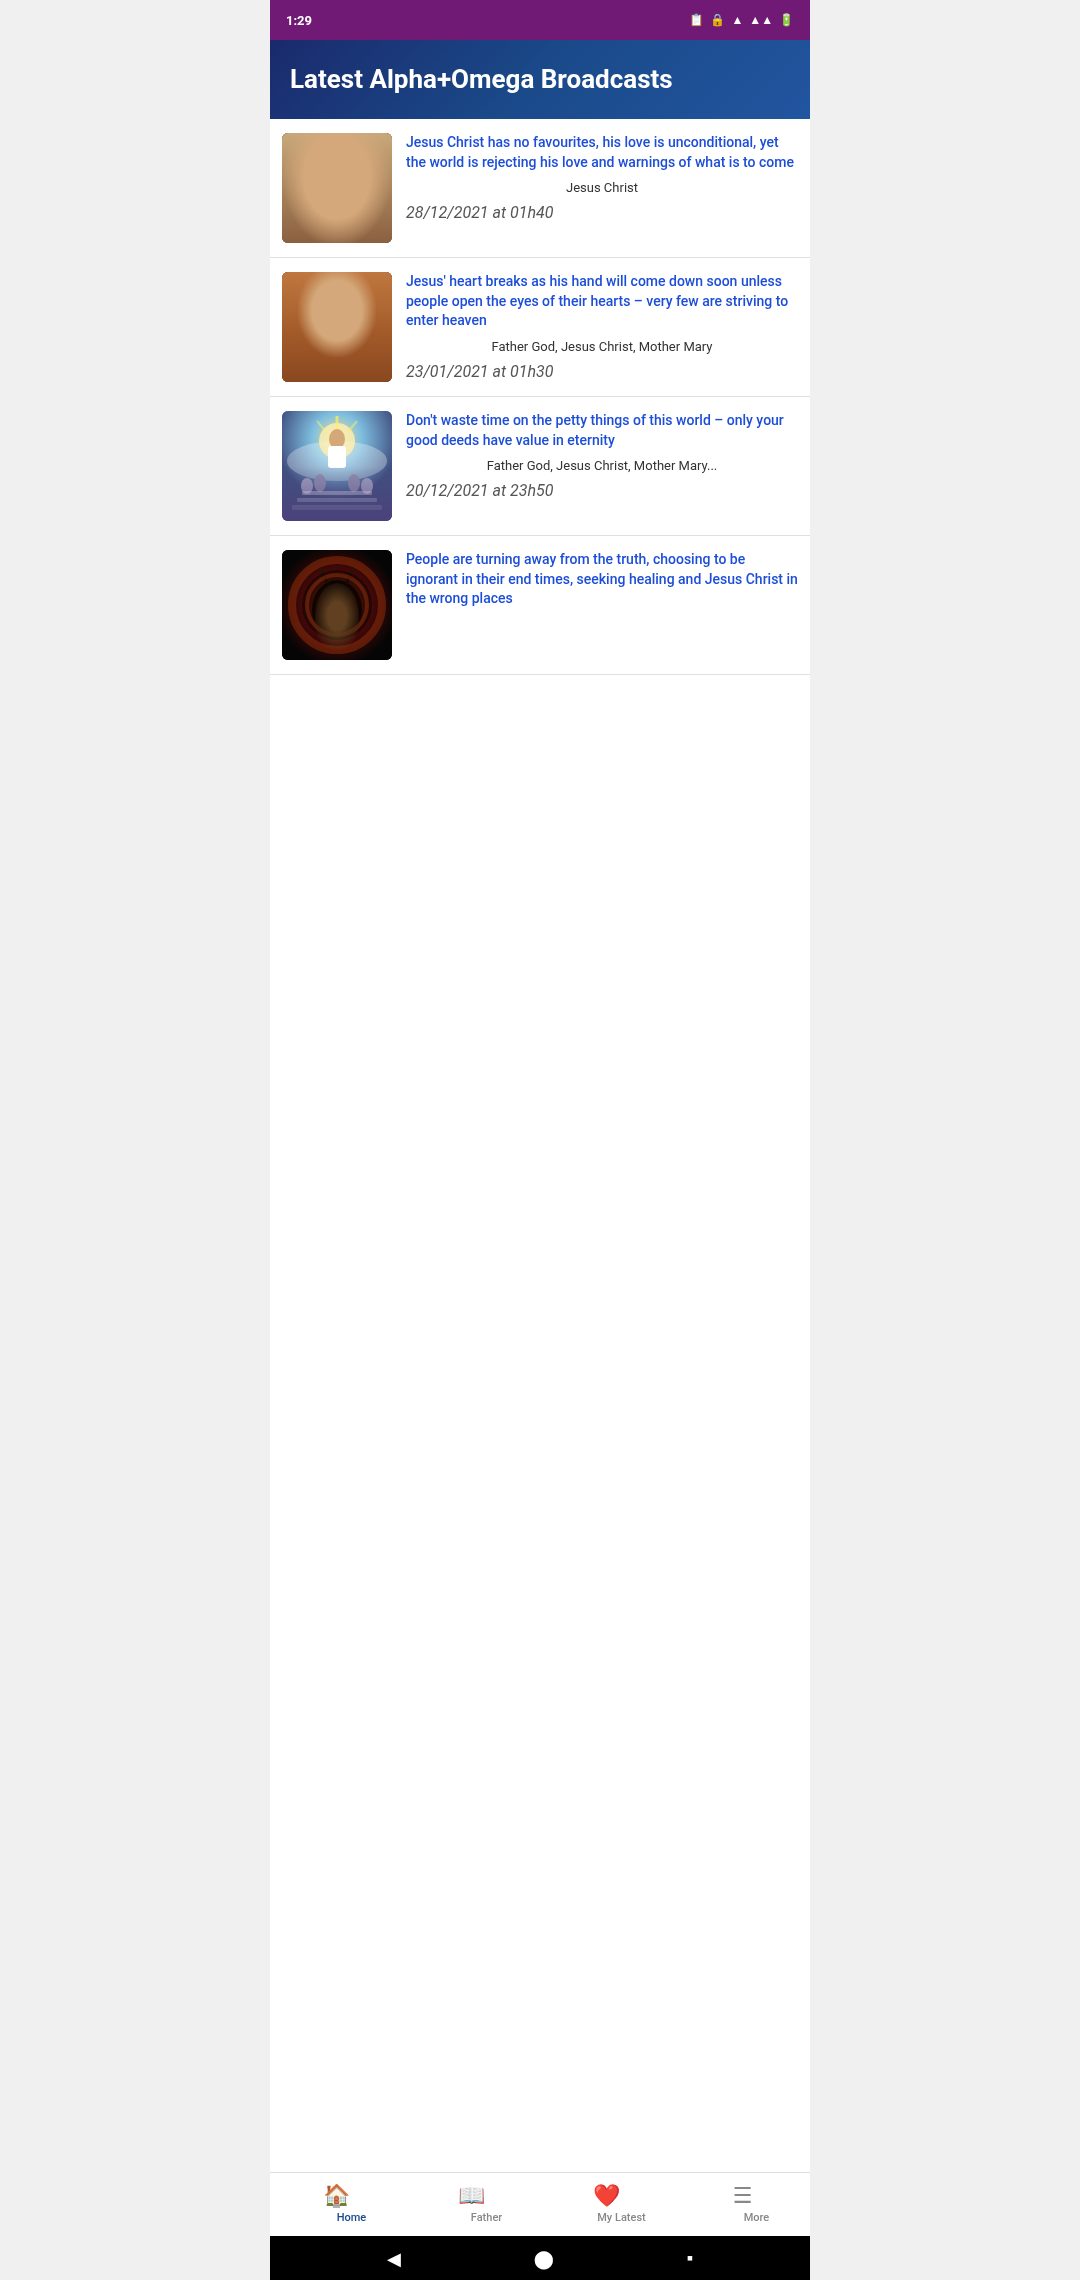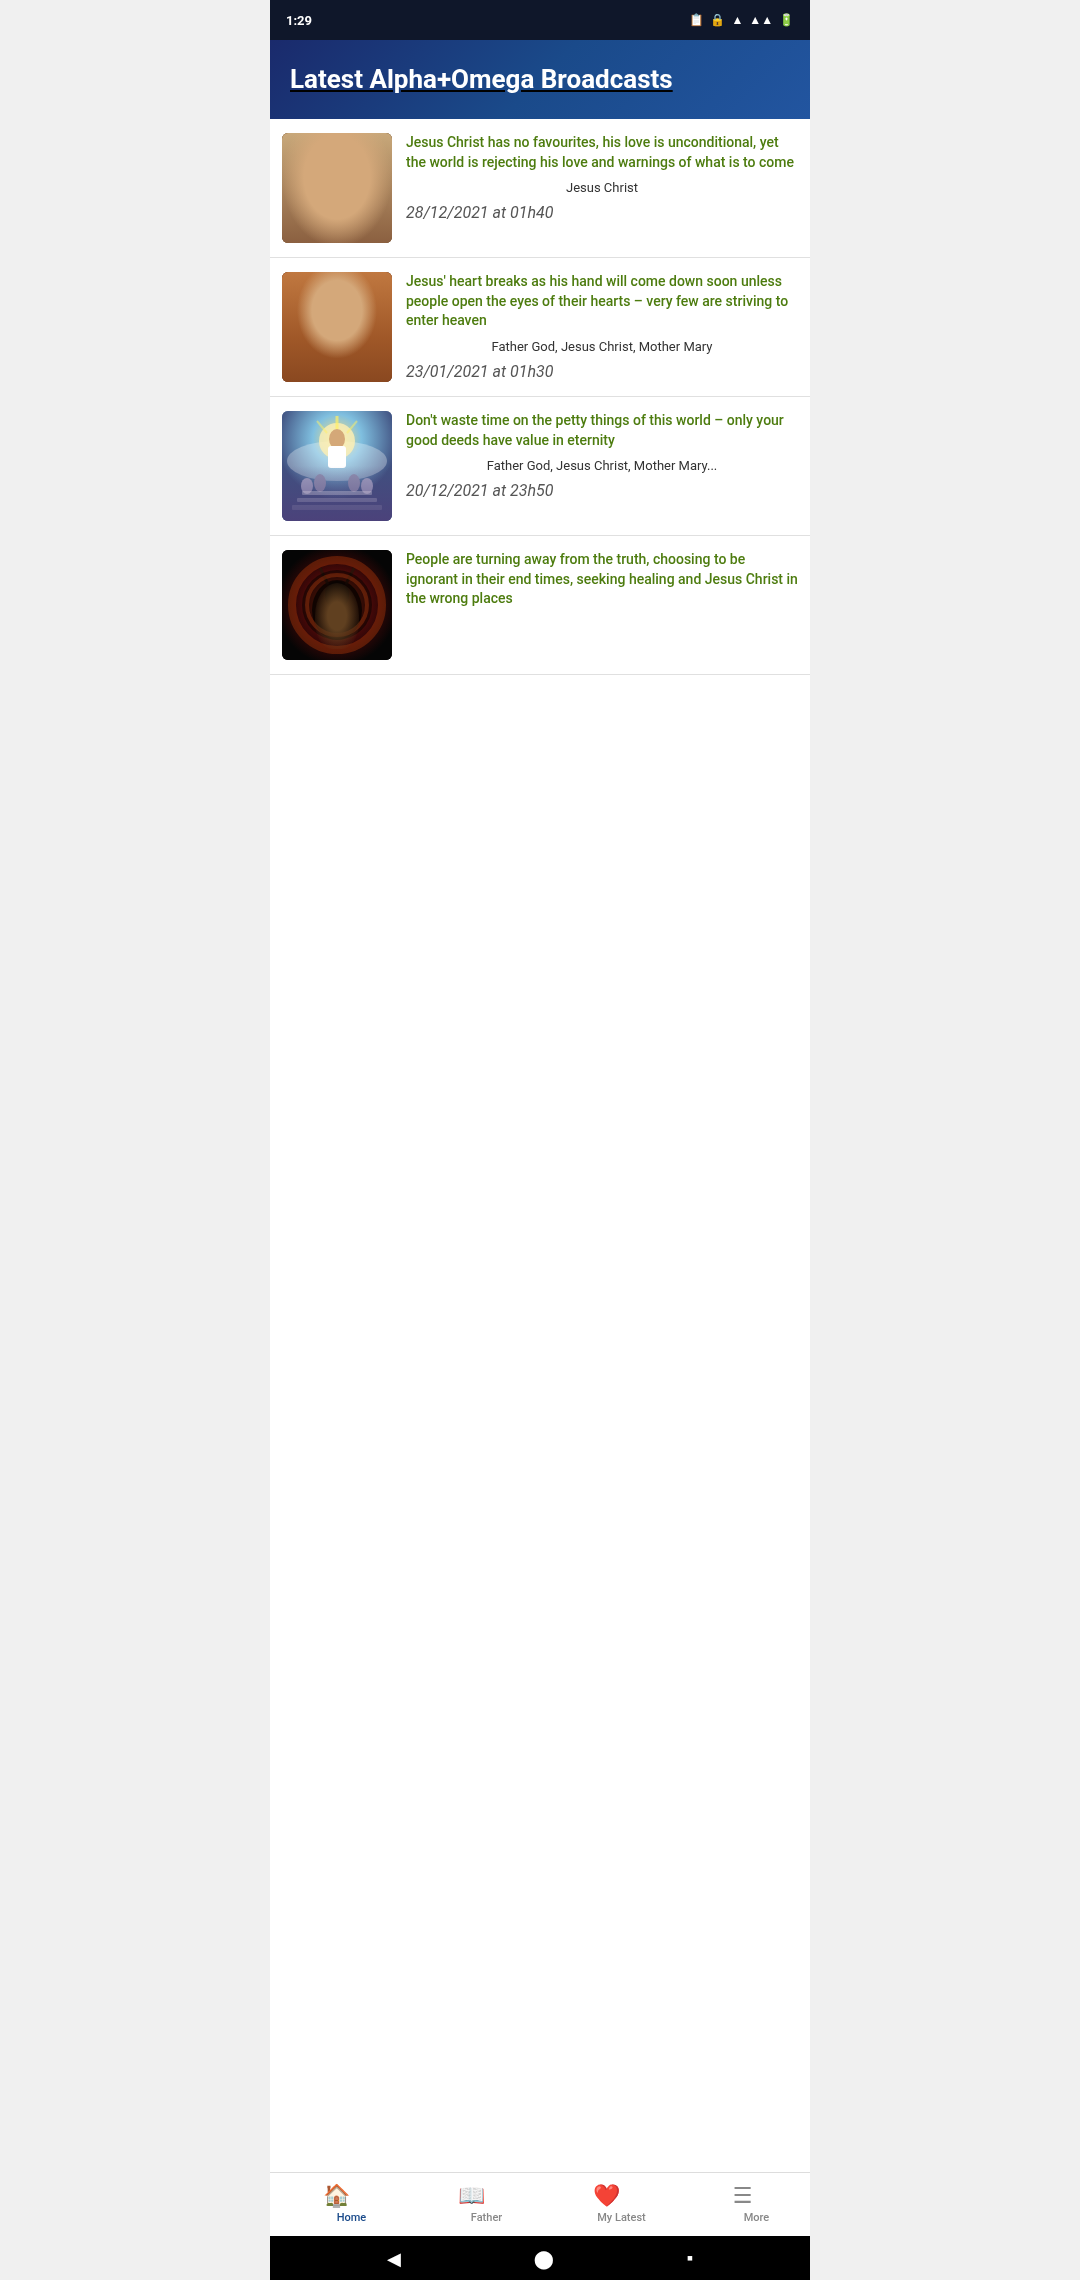--- a/index.html
+++ b/index.html
@@ -16,21 +16,21 @@
       max-width: 540px;
       margin: 0 auto;
       position: relative;
       min-height: 100vh;
       display: flex;
       flex-direction: column;
     }
 
     
     .status-bar {
-      background: #0f172a;
+      background: #701a75;
       color: white;
       padding: 8px 16px;
       display: flex;
       justify-content: space-between;
       align-items: center;
       font-size: 12px;
       height: 40px;
     }
 
     .status-bar-time {
@@ -42,21 +42,20 @@
       display: flex;
       gap: 6px;
       align-items: center;
       font-size: 12px;
     }
 
     
     .header {
       background: linear-gradient(135deg, #1a2a6c, #1a4a8a, #2255a0);
       padding: 24px 20px 24px 20px;
-      text-decoration: underline;
     }
 
     .header-title {
       color: white;
       font-size: 26px;
       font-weight: bold;
       line-height: 1.2;
     }
 
     
@@ -155,21 +154,21 @@
     .broadcast-info {
       flex: 1;
       display: flex;
       flex-direction: column;
       gap: 8px;
     }
 
     .broadcast-title {
       font-size: 14px;
       font-weight: 500;
-      color: #4d7c0f;
+      color: #1d4ed8;
       line-height: 1.4;
     }
 
     .broadcast-author {
       font-size: 13px;
       color: #333;
       font-weight: 400;
       text-align: center;
     }
 

